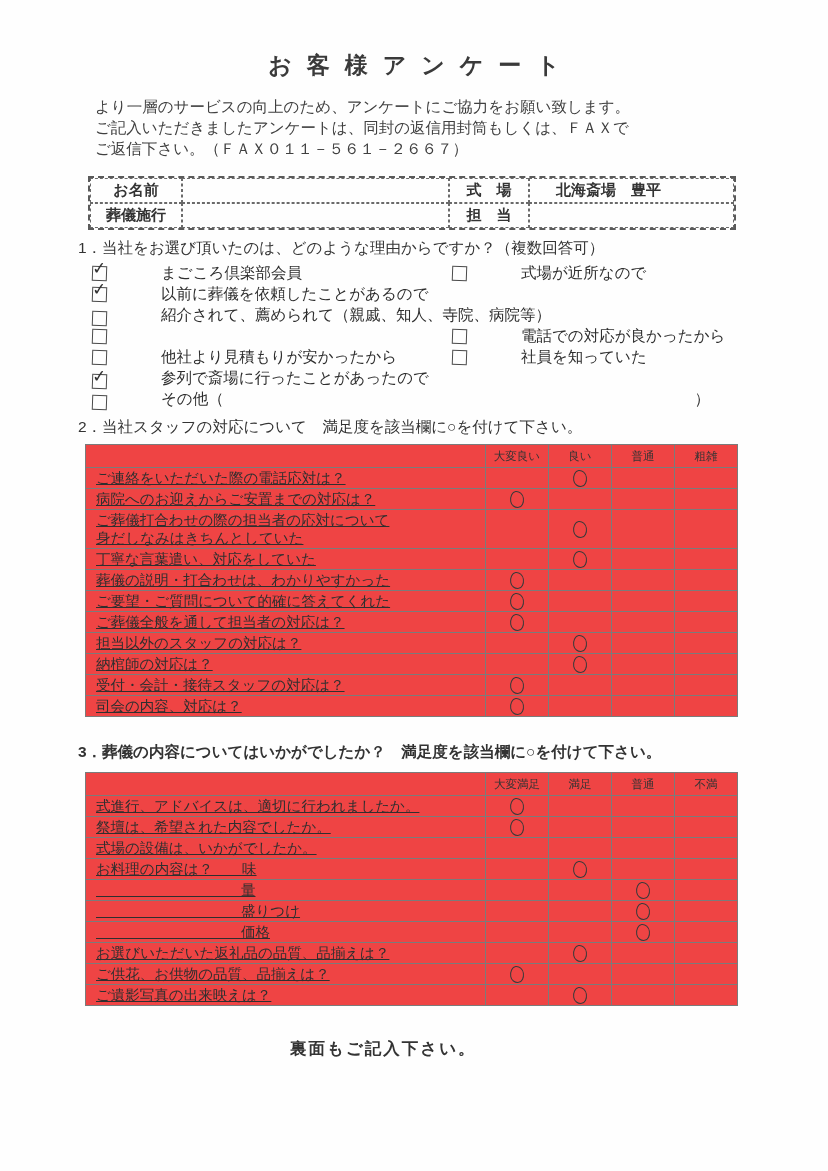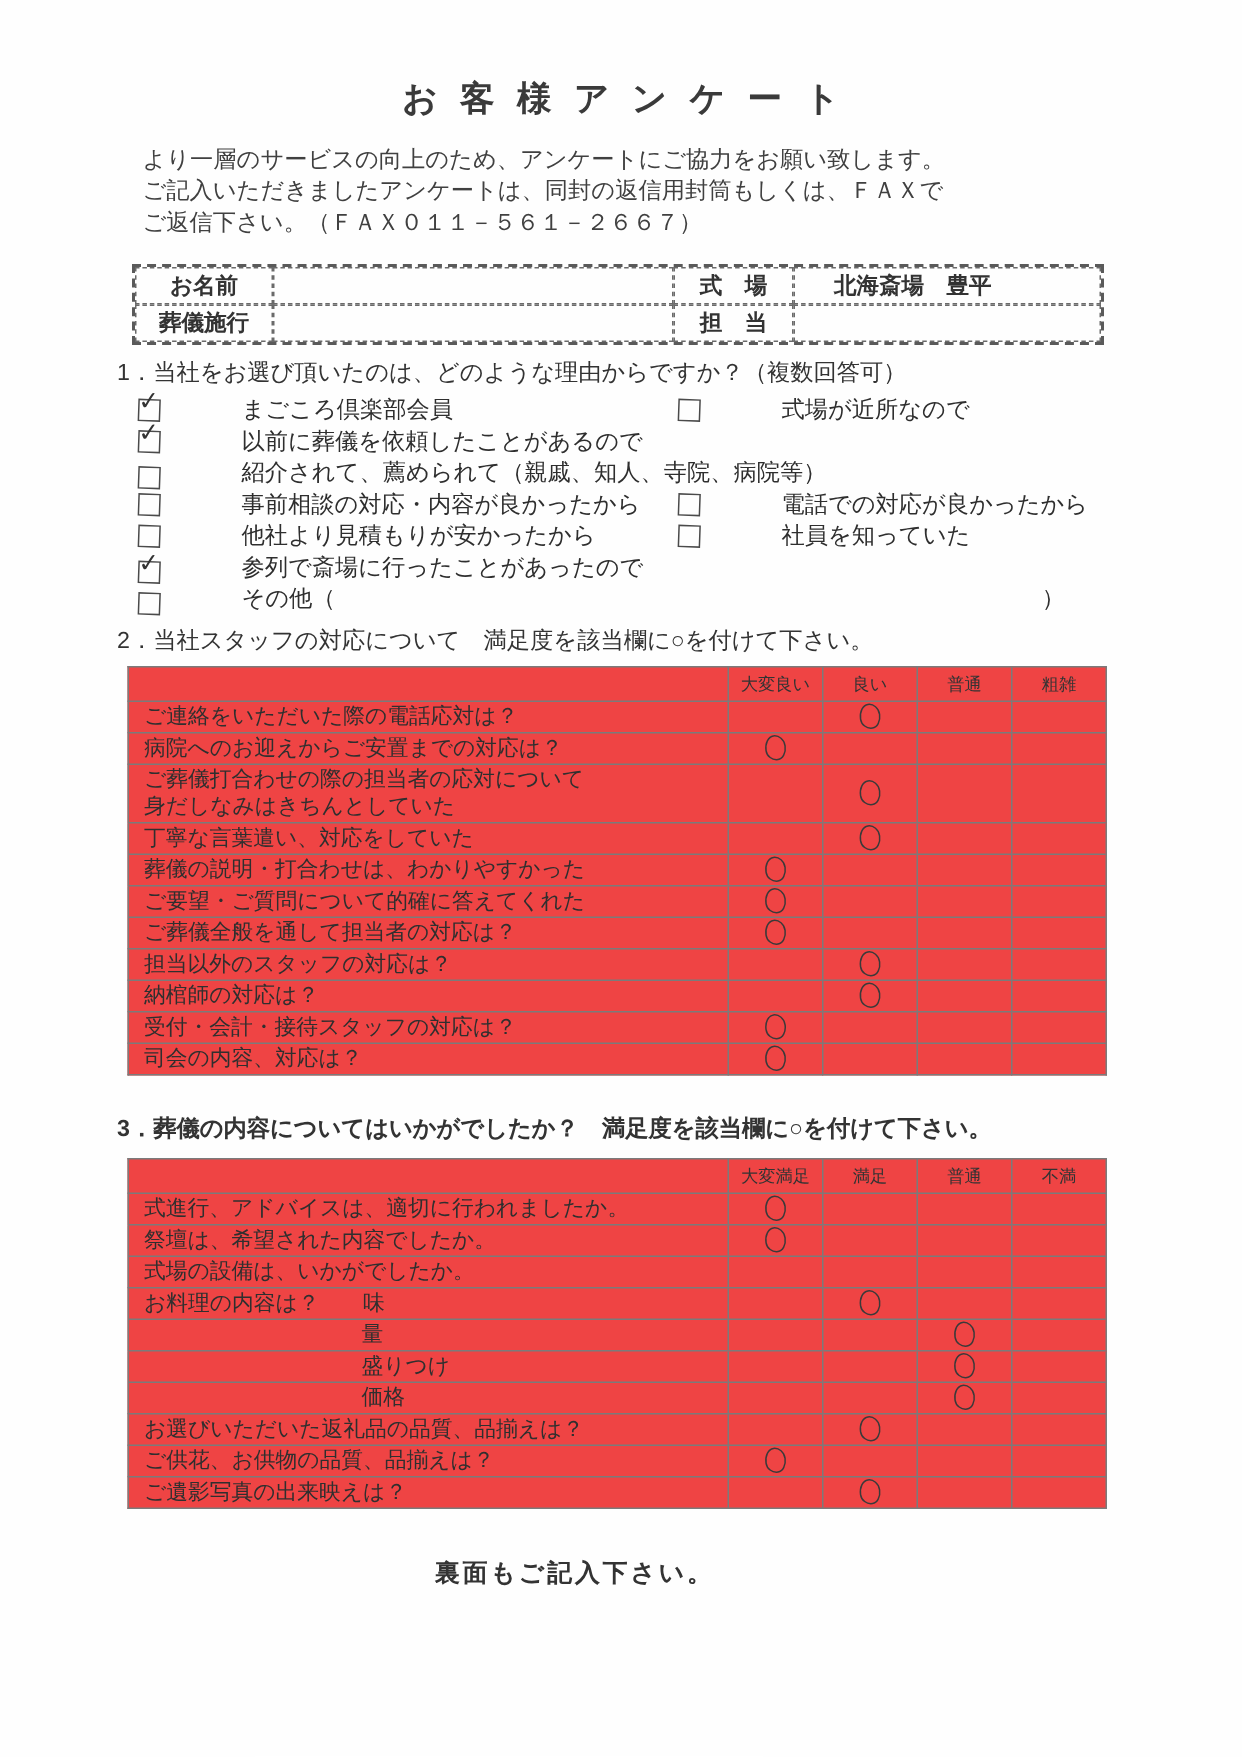--- a/index.html
+++ b/index.html
@@ -31,21 +31,21 @@
   .q2-head{position:absolute;top:417px;left:78px;}
   .q3-head{position:absolute;top:742px;left:78px;font-weight:bold;}
   
   .rate-table{border-collapse:collapse;table-layout:fixed;width:652px;background:#ef4444;}
   .t2{position:absolute;top:444px;left:85px;}
   .t3{position:absolute;top:772px;left:85px;}
   .rate-table td,.rate-table th{border:1px solid #7b7b7b;padding:0;vertical-align:middle;}
   .rate-table{border:1.5px solid #5f5f5f;}
   .rate-table th{height:22px;font-size:11.5px;font-weight:normal;color:#333;text-align:center;}
   .rate-table td.lbl{font-size:14.5px;line-height:18px;padding:1px 4px 1px 10px;
-                     white-space:pre-wrap;color:#2f2f2f;}
+                     white-space:pre-wrap;color:#2f2f2f;text-decoration:underline;}
   .rate-table td.ans{text-align:center;height:19px;}
   tr.dashed td{border-bottom-style:dashed;}
   .mark{display:inline-block;width:12px;height:15px;border:1.6px solid #3a3a3a;
         border-radius:48% 52% 46% 54% / 56% 48% 52% 44%;transform:rotate(-8deg);
         vertical-align:middle;}
   .footer{position:absolute;top:1038px;left:290px;font-size:16.5px;font-weight:600;
           letter-spacing:2px;color:#333;}
 </style>
 </head>
 <body>
@@ -95,21 +95,20 @@
     <div class="q1-row">
       <span class="cb-item left wide">
         <span class="checkbox"></span>
         <span>紹介されて、薦められて（親戚、知人、寺院、病院等）</span>
       </span>
     </div>
 
     <div class="q1-row">
       <span class="cb-item left">
         <span class="checkbox"></span>
-        <span>事前相談の対応・内容が良かったから</span>
       </span>
       <span class="cb-item">
         <span class="checkbox"></span>
         <span>電話での対応が良かったから</span>
       </span>
     </div>
 
     <div class="q1-row">
       <span class="cb-item left">
         <span class="checkbox"></span>

